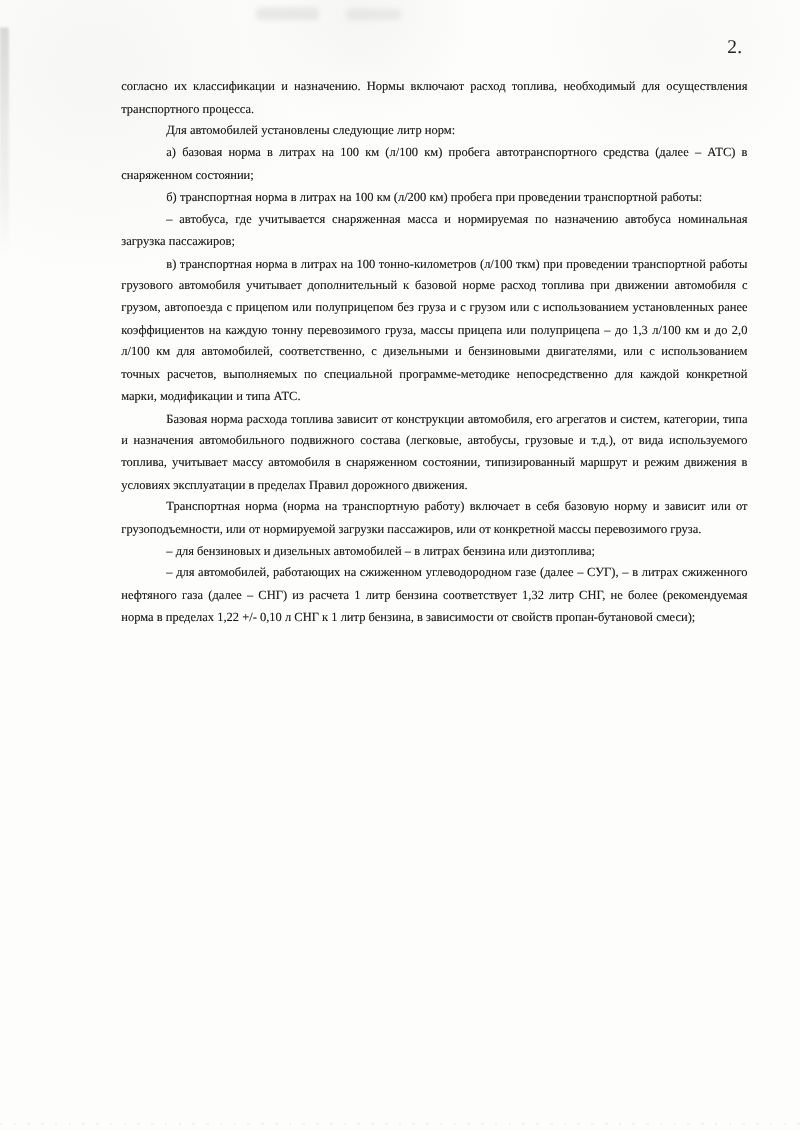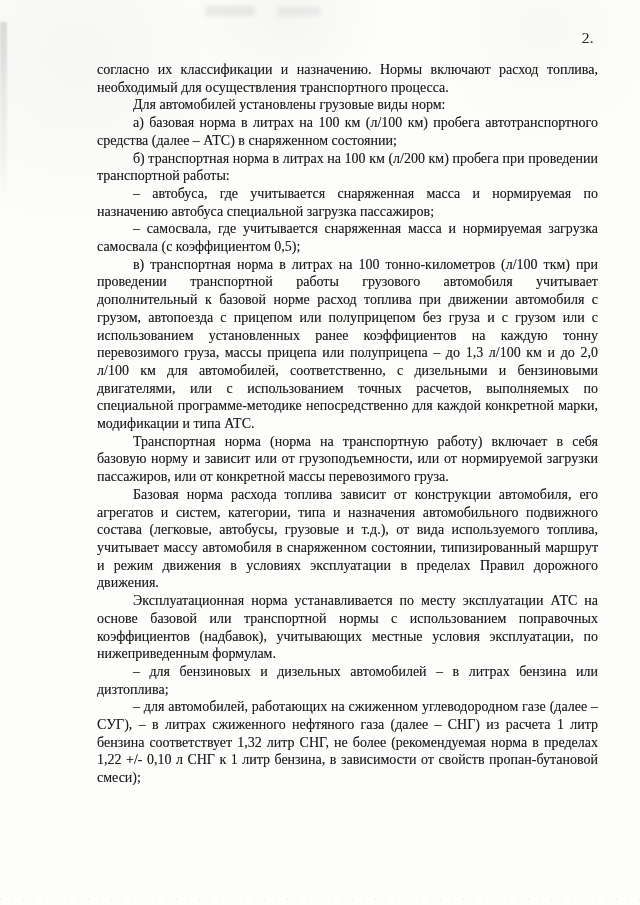--- a/index.html
+++ b/index.html
@@ -35,21 +35,21 @@
       text-align: right;
       font-size: 15.5px;
       letter-spacing: 0.3px;
       color: #232323;
     }
     .text-block {
       position: absolute;
       top: 61px;
       left: 97px;
       width: 501px;
-      font-size: 14px;
+      font-size: 10px;
       line-height: 17.7px;
       text-align: justify;
       text-shadow: 0 0 0.35px rgba(25,25,25,0.45);
     }
     .text-block p {
       margin: 0;
       padding: 0;
       text-indent: 36px;
       hyphens: manual;
     }
@@ -113,26 +113,24 @@
 
   <div class="smudge-a"></div>
   <div class="smudge-b"></div>
   <div class="edge-strip"></div>
   <div class="bottom-noise"></div>
 
   <div class="page-number">2.</div>
 
   <div class="text-block">
     <p class="no-indent">согласно их классификации и назначению. Нормы включают расход топлива, необходимый для осуществления транспортного процесса.</p>
-    <p>Для автомобилей установлены грузовые виды норм:</p>
+    <p>Для автомобилей установлены следующие литр норм:</p>
     <p>а) базовая норма в литрах на 100 км (л/100 км) пробега автотран­спортного средства (далее – АТС) в снаряженном состоянии;</p>
     <p>б) транспортная норма в литрах на 100 км (л/200 км) пробега при проведении транспортной работы:</p>
-    <p>– автобуса, где учитывается снаряженная масса и нормируемая по назначению автобуса специальной загрузка пассажиров;</p>
-    <p>– самосвала, где учитывается снаряженная масса и нормируемая загрузка самосвала (с коэффициентом 0,5);</p>
+    <p>– автобуса, где учитывается снаряженная масса и нормируемая по назначению автобуса номинальная загрузка пассажиров;</p>
     <p>в) транспортная норма в литрах на 100 тонно-километров (л/100 ткм) при проведении транспортной работы грузового автомобиля учитывает дополнительный к базовой норме расход топлива при движении автомобиля с грузом, автопоезда с прицепом или полуприцепом без груза и с грузом или с использованием установленных ранее коэффициентов на каждую тонну перевозимого груза, массы прицепа или полуприцепа – до 1,3 л/100 км и до 2,0 л/100 км для автомобилей, соответственно, с дизельными и бензиновыми двигателями, или с использованием точных расчетов, выполняемых по специальной программе-методике непосред­ственно для каждой конкретной марки, модификации и типа АТС.</p>
+    <p>Базовая норма расхода топлива зависит от конструкции автомобиля, его агрегатов и систем, категории, типа и назначения автомобильного подвижного состава (легковые, автобусы, грузовые и т.д.), от вида используемого топлива, учитывает массу автомобиля в снаряженном состоянии, типизированный маршрут и режим движения в условиях эксплуатации в пределах Правил дорожного движения.</p>
     <p>Транспортная норма (норма на транспортную работу) включает в себя базовую норму и зависит или от грузоподъемности, или от нормируемой загрузки пассажиров, или от конкретной массы перево­зимого груза.</p>
-    <p>Базовая норма расхода топлива зависит от конструкции автомобиля, его агрегатов и систем, категории, типа и назначения автомобильного подвижного состава (легковые, автобусы, грузовые и т.д.), от вида используемого топлива, учитывает массу автомобиля в снаряженном состоянии, типизированный маршрут и режим движения в условиях эксплуатации в пределах Правил дорожного движения.</p>
-    <p>Эксплуатационная норма устанавливается по месту эксплуатации АТС на основе базовой или транспортной нормы с использованием поправочных коэффициентов (надбавок), учитывающих местные условия эксплуатации, по нижеприведенным формулам.</p>
     <p>– для бензиновых и дизельных автомобилей – в литрах бензина или дизтоплива;</p>
     <p>– для автомобилей, работающих на сжиженном углеводородном газе (далее – СУГ), – в литрах сжиженного нефтяного газа (далее – СНГ) из расчета 1 литр бензина соответствует 1,32 литр СНГ, не более (рекомен­дуемая норма в пределах 1,22 +/- 0,10 л СНГ к 1 литр бензина, в зависимости от свойств пропан-бутановой смеси);</p>
   </div>
 
 </div>
 
 </body></html>

